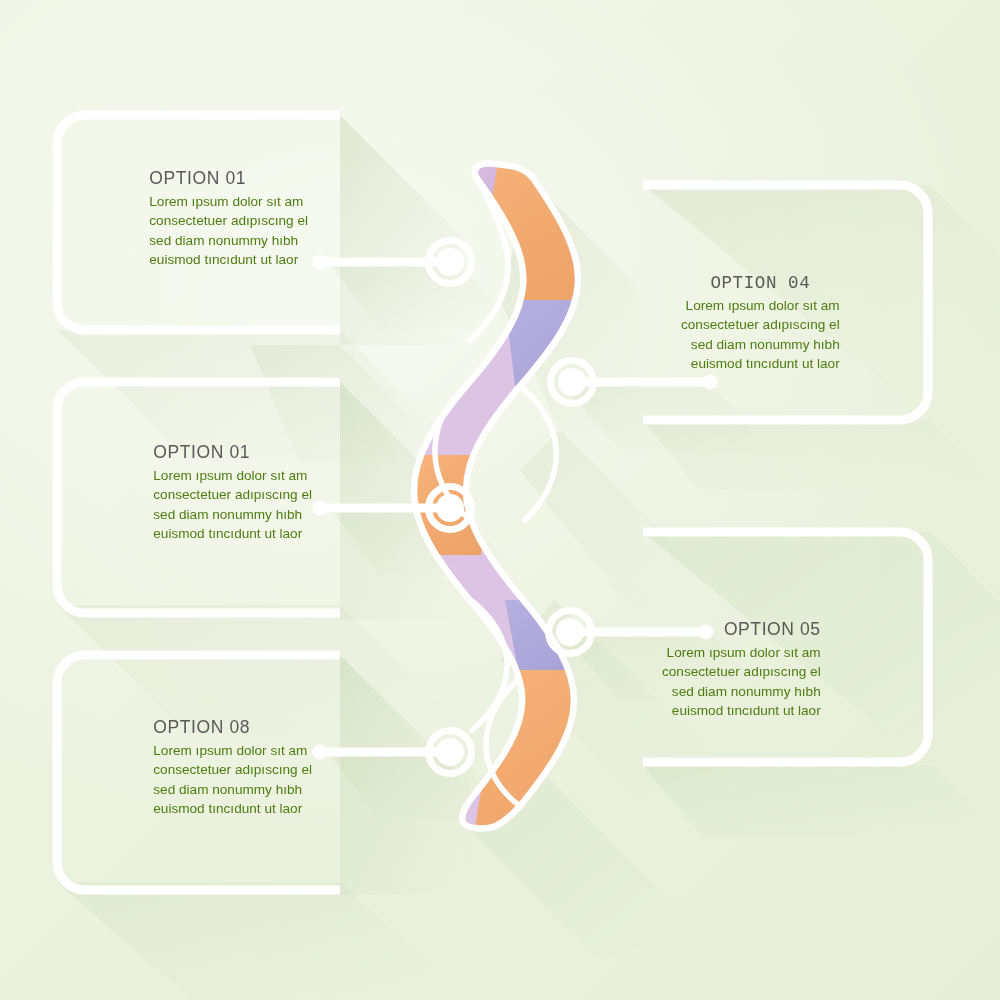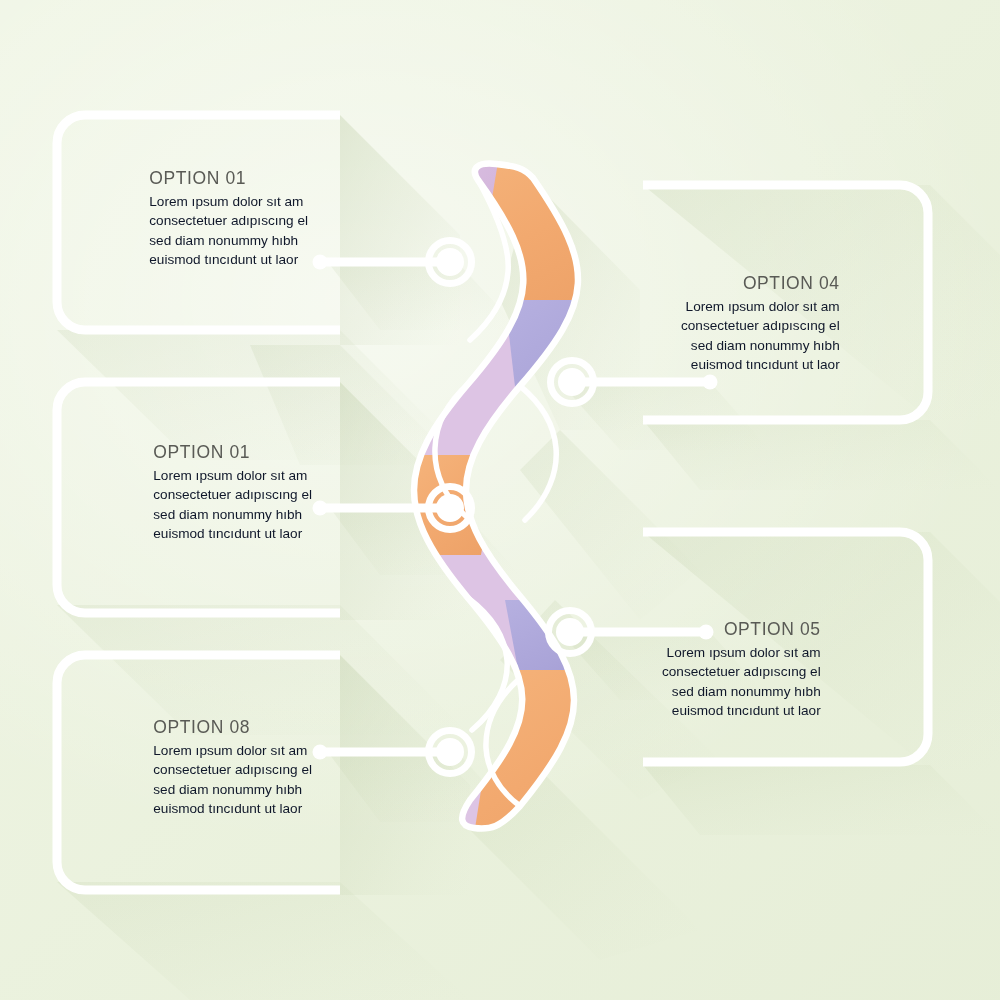--- a/index.html
+++ b/index.html
@@ -21,21 +21,21 @@
   
   .layer{position:absolute;left:0;top:0;width:1000px;height:1000px;}
 
   
   .panel{position:absolute;}
   .panel .title{
     font-size:17.5px;letter-spacing:.6px;color:#595a55;font-weight:400;
     margin:0 0 3px 0;white-space:nowrap;
   }
   .panel .body{
-    font-size:13.6px;line-height:19.3px;color:#0f172a;font-weight:400;
+    font-size:13.6px;line-height:19.3px;color:#4d7c0f;font-weight:400;
   }
   .panel.left .title,.panel.left .body{text-align:left;}
   .panel.right .title,.panel.right .body{text-align:left;}
   .panel .body div{white-space:nowrap;}
 </style>
 </head>
 <body>
 
 <div id="stage">
 
@@ -237,21 +237,21 @@
     <div class="title">OPTION 08</div>
     <div class="body">
       <div>Lorem ıpsum dolor sıt am</div>
       <div>consectetuer adıpıscıng el</div>
       <div>sed diam nonummy hıbh</div>
       <div>euismod tıncıdunt ut laor</div>
     </div>
   </div>
 
   <div class="panel right" style="left:681px;top:273px;text-align:right;">
-    <div class="title" style="text-align:right;">OPTION 04</div>
+    <div class="title" style="text-align:center;font-family:Liberation Mono, monospace;">OPTION 04</div>
     <div class="body" style="text-align:right;">
       <div>Lorem ıpsum dolor sıt am</div>
       <div>consectetuer adıpıscıng el</div>
       <div>sed diam nonummy hıbh</div>
       <div>euismod tıncıdunt ut laor</div>
     </div>
   </div>
 
   <div class="panel right" style="left:662px;top:619px;text-align:right;">
     <div class="title" style="text-align:right;">OPTION 05</div>

